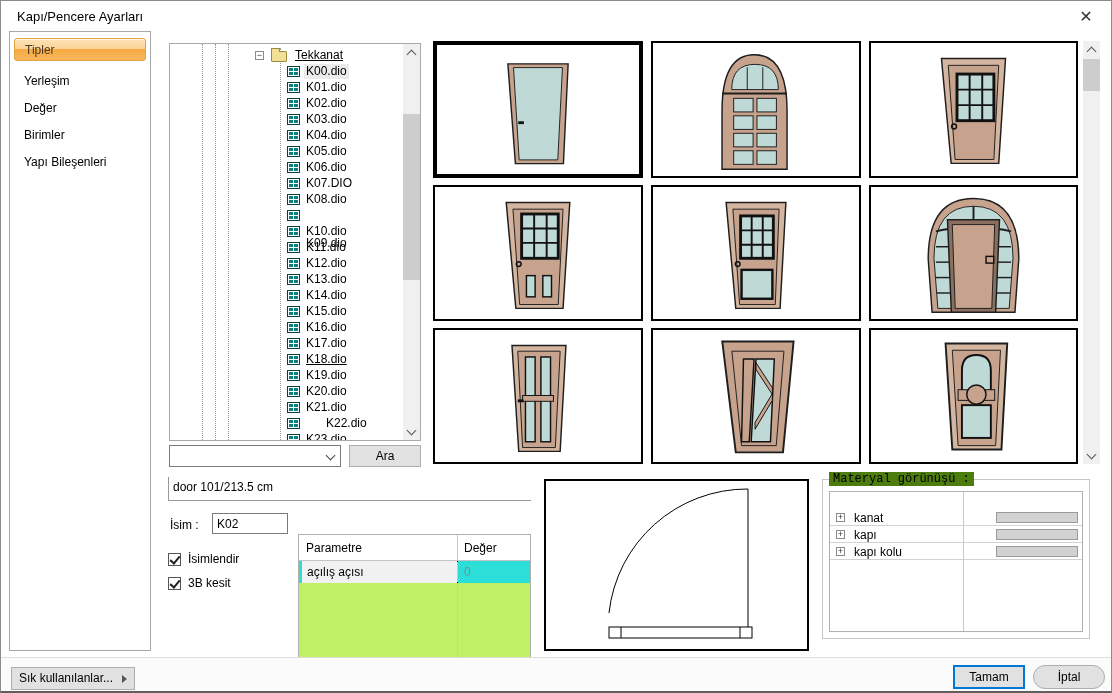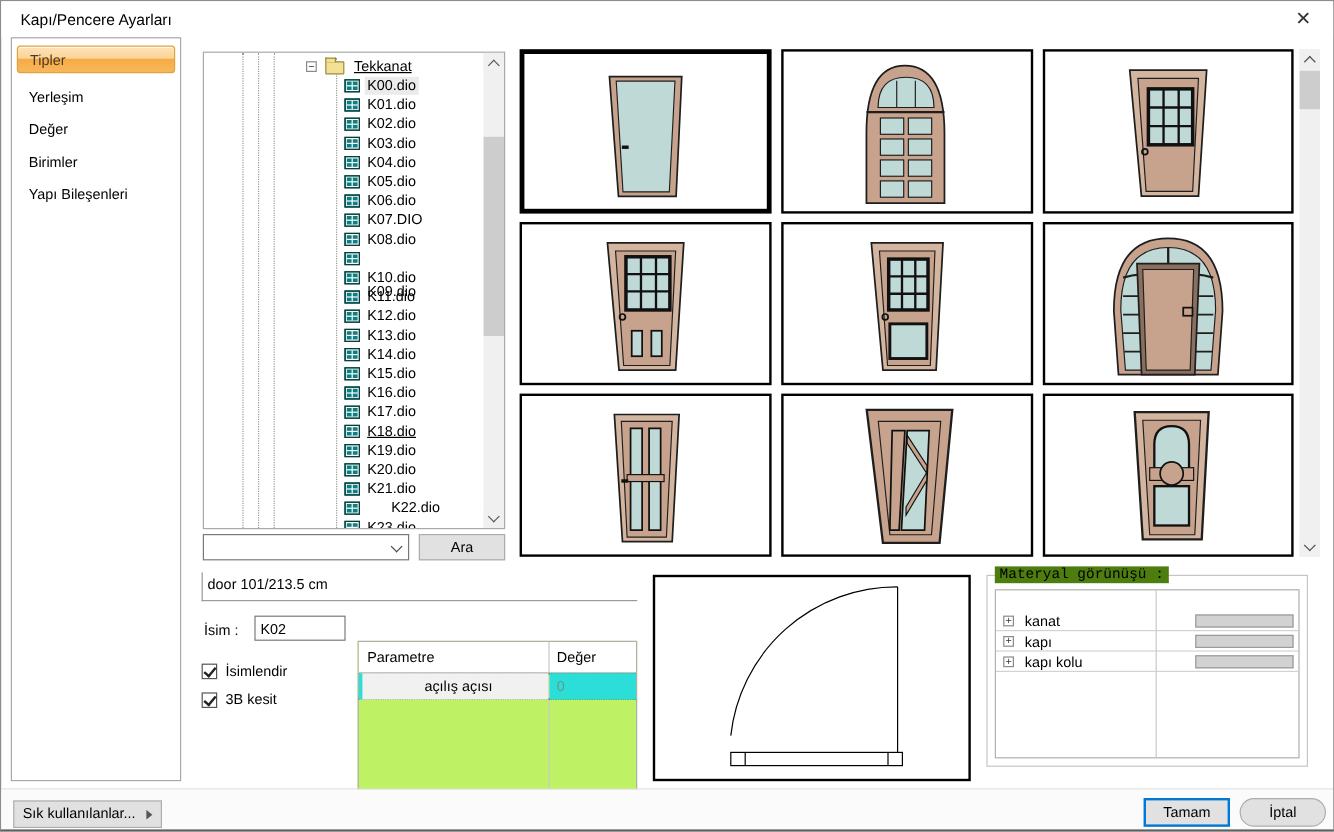--- a/index.html
+++ b/index.html
@@ -75,21 +75,21 @@
   
   .ptable { position:absolute; left:297px; top:505px; width:233px; height:145px;
             border:1px solid #b0b0b0; background:#bef264;margin-top:28px; }
   .ptable .hdr { position:absolute; left:0; top:0; right:0; height:26px; background:#fff;
             border-bottom:1px solid #c4c4c4; }
   .ptable .hdr .c1 { position:absolute; left:7px; top:6px; }
   .ptable .hdr .c2 { position:absolute; left:165px; top:6px; }
   .ptable .vdiv { position:absolute; left:158px; top:0; bottom:0; width:1px; background:#c9c9c9; }
   .prow { position:absolute; left:0; top:26px; right:0; height:22px; outline:1px dotted #000; outline-offset:-1px; }
   .prow .name { position:absolute; left:0; top:0; width:158px; height:22px; background:#f1f1f1;
-            border-left:3px solid #2bdfd8; padding:4px 0 0 5px;text-align:center; }
+            border-left:3px solid #2bdfd8; padding:4px 0 0 5px; }
   .prow .val  { position:absolute; left:159px; top:0; right:0; height:22px; background:#2bdfd8;
             color:#6d938f; padding:4px 0 0 6px; }
 
   
   .plan { position:absolute; left:543px; top:478px; width:265px; height:172px;
           background:#fff; border:2px solid #000; }
 
   
   .mgroup { position:absolute; left:821px; top:478px; width:268px; height:160px;
             border:1px solid #c6c6c6; }

